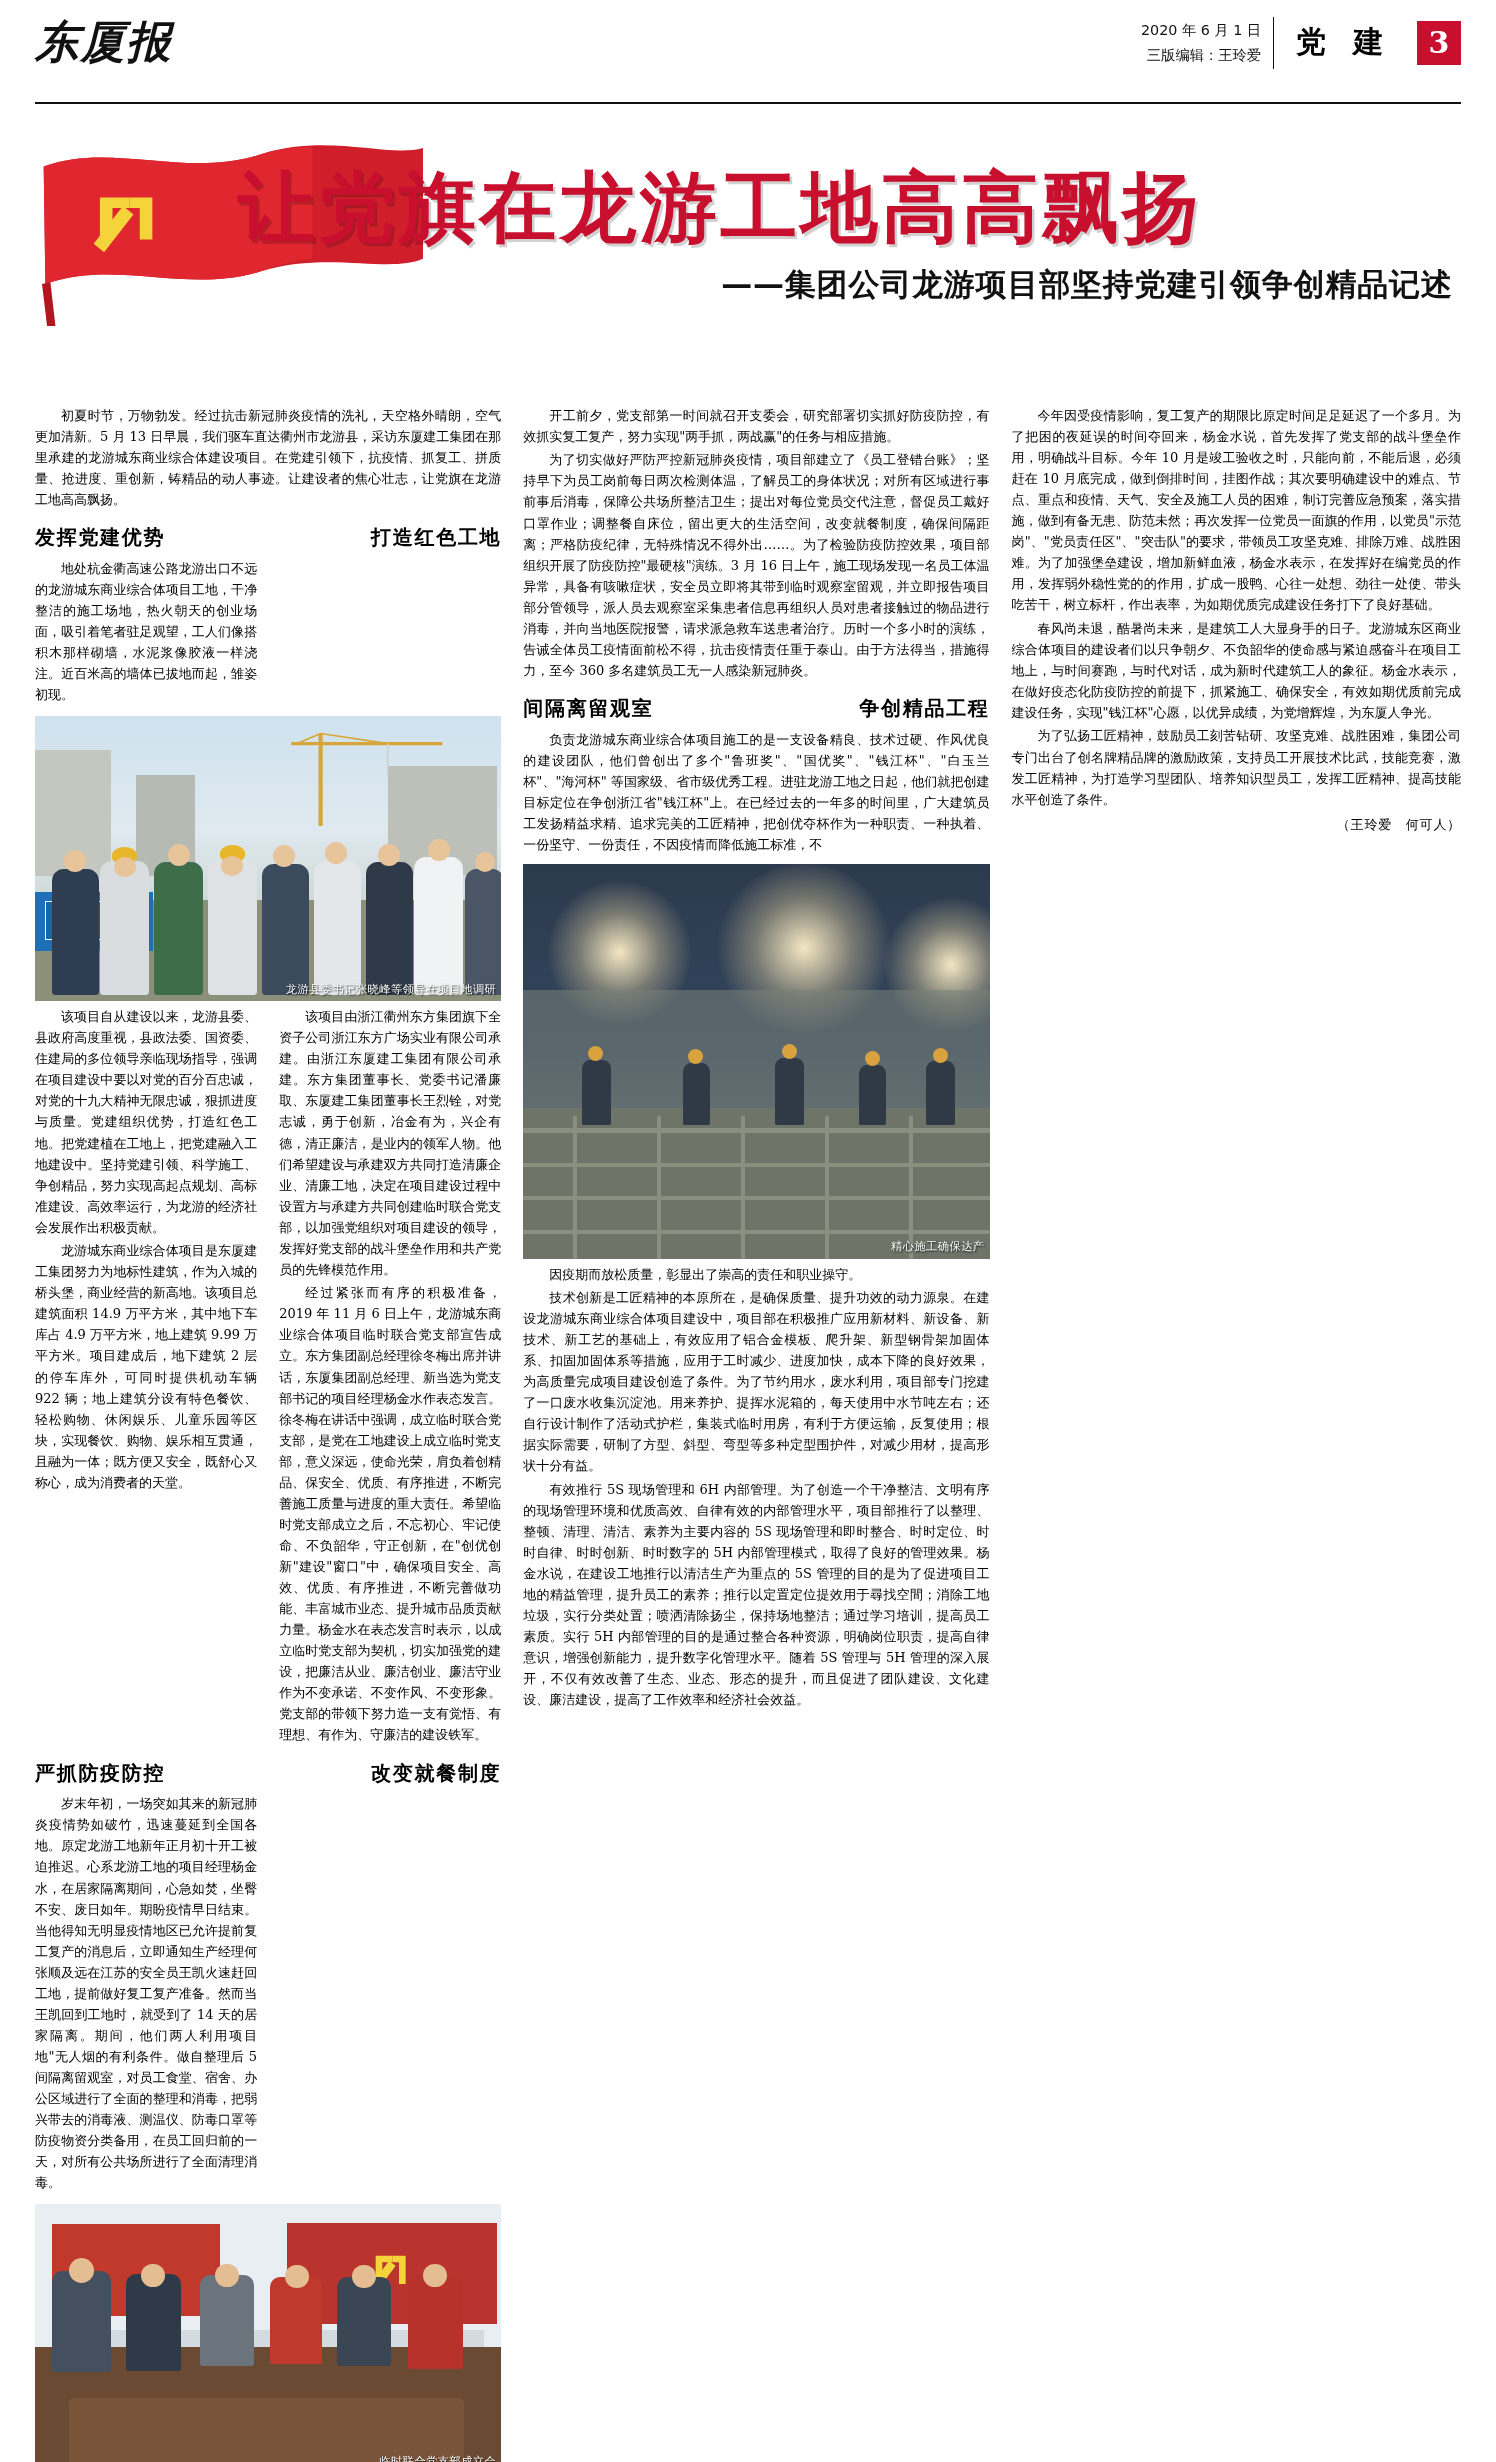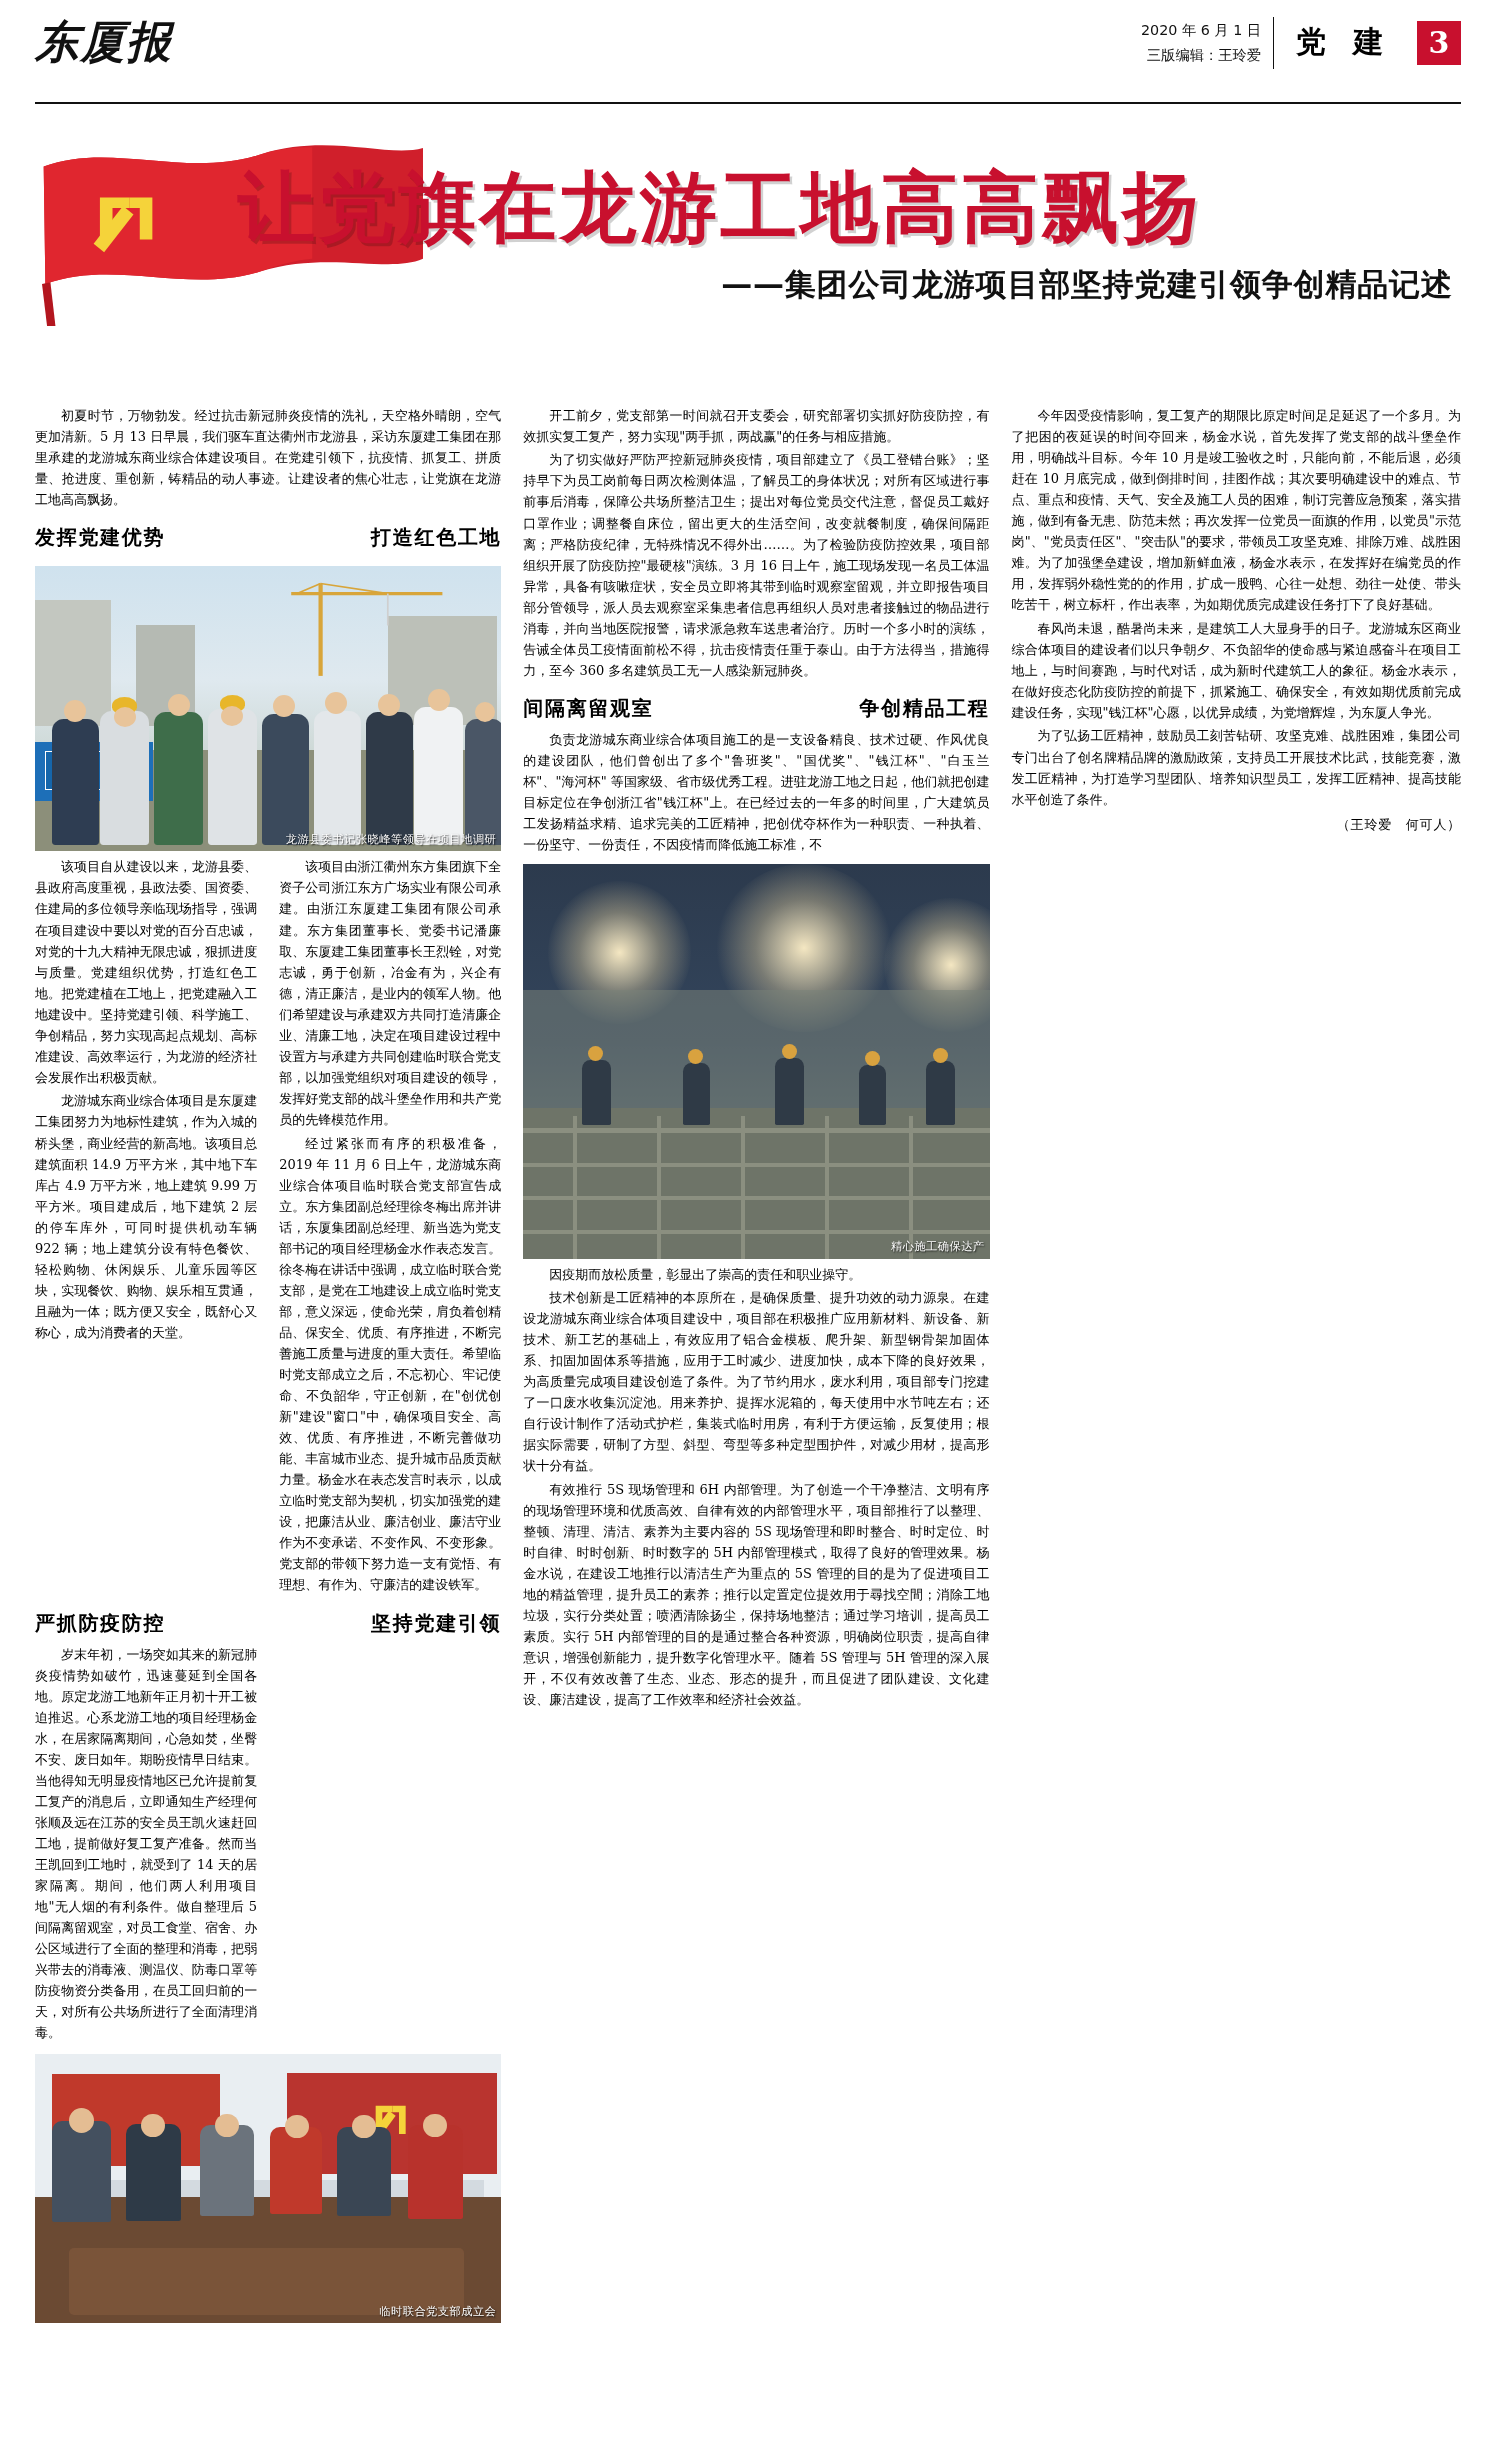--- a/index.html
+++ b/index.html
@@ -253,20 +253,28 @@
   <div class="body-cols">
 
     <div class="col">
       <p class="para">初夏时节，万物勃发。经过抗击新冠肺炎疫情的洗礼，天空格外晴朗，空气更加清新。5 月 13 日早晨，我们驱车直达衢州市龙游县，采访东厦建工集团在那里承建的龙游城东商业综合体建设项目。在党建引领下，抗疫情、抓复工、拼质量、抢进度、重创新，铸精品的动人事迹。让建设者的焦心壮志，让党旗在龙游工地高高飘扬。</p>
 
       <div class="two-sub">
         <h2 class="subhead">发挥党建优势</h2>
         <h2 class="subhead">打造红色工地</h2>
       </div>
 
+      <div class="split2">
+        <div>
+          <p class="para">地处杭金衢高速公路龙游出口不远的龙游城东商业综合体项目工地，干净整洁的施工场地，热火朝天的创业场面，吸引着笔者驻足观望，工人们像搭积木那样砌墙，水泥浆像胶液一样浇注。近百米高的墙体已拔地而起，雏姿初现。</p>
+        </div>
+        <div>
+          <p class="para" style="visibility:hidden;height:0;margin:0;">地处杭金衢高速公路龙游出口不远的龙游城东商业综合体项目工地，干净整洁的施工场地，热火朝天的创业场面，吸引着笔者驻足观望，工人们像搭积木那样砌墙，水泥浆像胶液一样浇注。近百米高的墙体已拔地而起，雏姿初现。</p>
+        </div>
+      </div>
 
       <div class="photo photo1">
         <div class="p1-sky"></div>
         <div class="p1-bld" style="left:0;top:34px;width:76px;height:126px;background:#c3c7c0;"></div>
         <div class="p1-bld" style="left:101px;top:59px;width:59px;height:101px;background:#b5bab3;"></div>
         <div class="p1-bld" style="left:353px;top:50px;width:109px;height:109px;background:#bcc0b8;"></div>
         <svg class="p1-crane" viewBox="0 0 200 120">
           <line x1="40" y1="120" x2="40" y2="10" stroke="#d8a53a" stroke-width="5"></line>
           <line x1="5" y1="22" x2="185" y2="22" stroke="#d8a53a" stroke-width="4"></line>
           <line x1="40" y1="10" x2="120" y2="22" stroke="#d8a53a" stroke-width="2"></line>
@@ -308,21 +316,21 @@
           <p class="para">龙游城东商业综合体项目是东厦建工集团努力为地标性建筑，作为入城的桥头堡，商业经营的新高地。该项目总建筑面积 14.9 万平方米，其中地下车库占 4.9 万平方米，地上建筑 9.99 万平方米。项目建成后，地下建筑 2 层的停车库外，可同时提供机动车辆 922 辆；地上建筑分设有特色餐饮、轻松购物、休闲娱乐、儿童乐园等区块，实现餐饮、购物、娱乐相互贯通，且融为一体；既方便又安全，既舒心又称心，成为消费者的天堂。</p>
         </div>
         <div>
           <p class="para">该项目由浙江衢州东方集团旗下全资子公司浙江东方广场实业有限公司承建。由浙江东厦建工集团有限公司承建。东方集团董事长、党委书记潘廉取、东厦建工集团董事长王烈铨，对党志诚，勇于创新，冶金有为，兴企有德，清正廉洁，是业内的领军人物。他们希望建设与承建双方共同打造清廉企业、清廉工地，决定在项目建设过程中设置方与承建方共同创建临时联合党支部，以加强党组织对项目建设的领导，发挥好党支部的战斗堡垒作用和共产党员的先锋模范作用。</p>
           <p class="para">经过紧张而有序的积极准备，2019 年 11 月 6 日上午，龙游城东商业综合体项目临时联合党支部宣告成立。东方集团副总经理徐冬梅出席并讲话，东厦集团副总经理、新当选为党支部书记的项目经理杨金水作表态发言。徐冬梅在讲话中强调，成立临时联合党支部，是党在工地建设上成立临时党支部，意义深远，使命光荣，肩负着创精品、保安全、优质、有序推进，不断完善施工质量与进度的重大责任。希望临时党支部成立之后，不忘初心、牢记使命、不负韶华，守正创新，在"创优创新"建设"窗口"中，确保项目安全、高效、优质、有序推进，不断完善做功能、丰富城市业态、提升城市品质贡献力量。杨金水在表态发言时表示，以成立临时党支部为契机，切实加强党的建设，把廉洁从业、廉洁创业、廉洁守业作为不变承诺、不变作风、不变形象。党支部的带领下努力造一支有觉悟、有理想、有作为、守廉洁的建设铁军。</p>
         </div>
       </div>
 
       <div class="two-sub">
         <h2 class="subhead">严抓防疫防控</h2>
-        <h2 class="subhead">坚持党建引领</h2>
+        <h2 class="subhead">改变就餐制度</h2>
       </div>
 
       <div class="split2">
         <div>
           <p class="para">岁末年初，一场突如其来的新冠肺炎疫情势如破竹，迅速蔓延到全国各地。原定龙游工地新年正月初十开工被迫推迟。心系龙游工地的项目经理杨金水，在居家隔离期间，心急如焚，坐臀不安、废日如年。期盼疫情早日结束。当他得知无明显疫情地区已允许提前复工复产的消息后，立即通知生产经理何张顺及远在江苏的安全员王凯火速赶回工地，提前做好复工复产准备。然而当王凯回到工地时，就受到了 14 天的居家隔离。期间，他们两人利用项目地"无人烟的有利条件。做自整理后 5 间隔离留观室，对员工食堂、宿舍、办公区域进行了全面的整理和消毒，把弱兴带去的消毒液、测温仪、防毒口罩等防疫物资分类备用，在员工回归前的一天，对所有公共场所进行了全面清理消毒。</p>
         </div>
         <div>
           <p class="para" style="visibility:hidden;height:0;margin:0;">技术创新是工匠精神的本原所在，是确保质量、提升功效的动力源泉。在建设龙游城东商业综合体项目建设中，项目部在积极推广应用新材料、新设备、新技术、新工艺的基础上，有效应用了铝合金模板、爬升架、新型钢骨架加固体系、扣固加固体系等措施，应用于工时减少、进度加快，成本下降的良好效果，为高质量完成项目建设创造了条件。为了节约用水，废水利用，项目部专门挖建了一口废水收集沉淀池。用来养护、提挥水泥箱的，每天使用中水节吨左右；还自行设计制作了活动式护栏，集装式临时用房，有利于方便运输，反复使用；根据实际需要，研制了方型、斜型、弯型等多种定型围护件，对减少用材，提高形状十分有益。</p>
         </div>
       </div>

